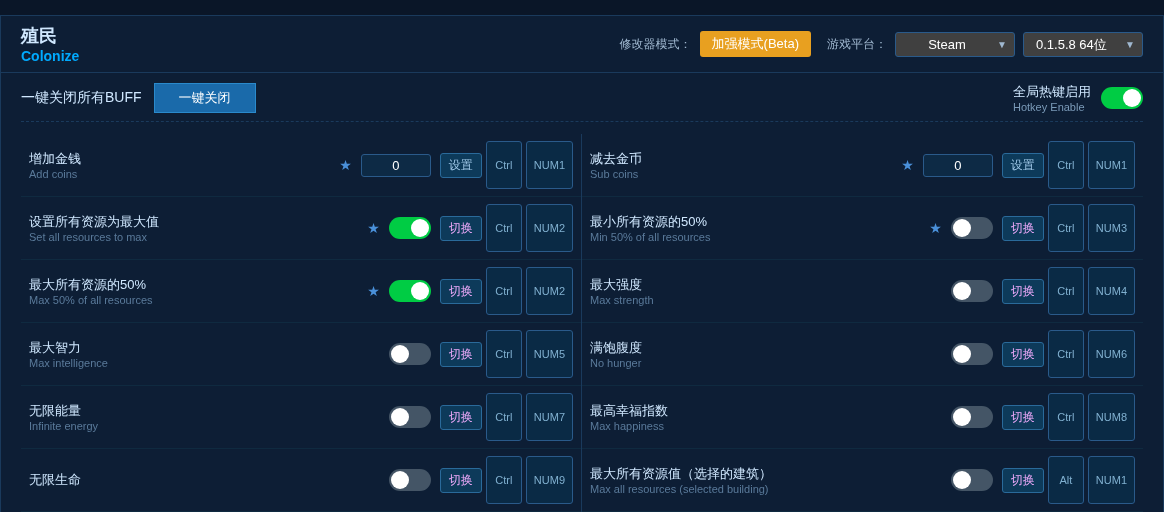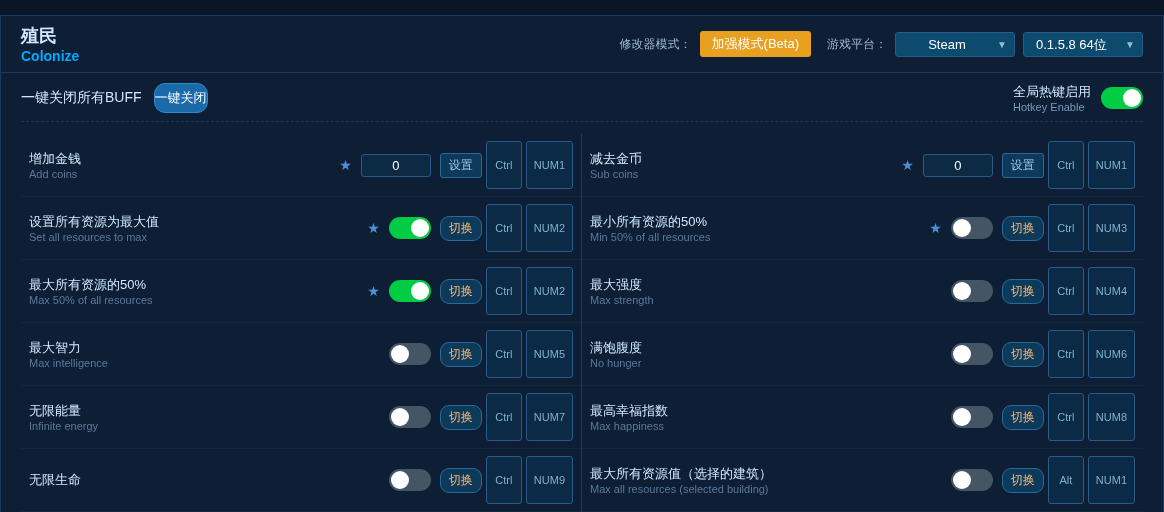--- a/index.html
+++ b/index.html
@@ -88,21 +88,21 @@
       appearance: none;
       position: relative;
       min-width: 120px;
       text-align: center;
     }
     .dropdown-wrapper {
       position: relative;
       display: inline-block;
     }
     .dropdown-wrapper select {
-      background: #0c4a6e;
+      background: #404040;
       border: 1px solid #2a5a8a;
       color: #ffffff;
       padding: 4px 28px 4px 12px;
       border-radius: 3px;
       font-size: 13px;
       cursor: pointer;
       appearance: none;
       min-width: 120px;
       font-family: inherit;
     }
@@ -147,22 +147,22 @@
       gap: 12px;
     }
     .close-all-label {
       color: #d0e8ff;
       font-size: 14px;
     }
     .close-all-btn {
       background: #1a6aaa;
       color: #ffffff;
       border: 1px solid #2a8acc;
-      padding: 5px 0;
-      border-radius: 11px;
+      padding: 5px 24px;
+      border-radius: 0;
       font-size: 13px;
       cursor: pointer;
       font-family: inherit;
     }
     .hotkey-section {
       display: flex;
       align-items: center;
       gap: 10px;
     }
     .hotkey-label {
@@ -271,23 +271,23 @@
       color: #80b0d0;
       padding: 17px 7px;
       border-radius: 3px;
       font-size: 11px;
       min-width: 36px;
       text-align: center;
     }
     .switch-btn {
       background: #0d3a5a;
       border: 1px solid #2a6a9a;
-      color: #fdba74;
+      color: #f0abfc;
       padding: 3px 8px;
-      border-radius: 9px;
+      border-radius: 3px;
       font-size: 12px;
       cursor: pointer;
       font-family: Liberation Mono, monospace;
     }
     .feature-controls {
       display: flex;
       align-items: center;
       gap: 4px;
       margin-left: auto;
     }

